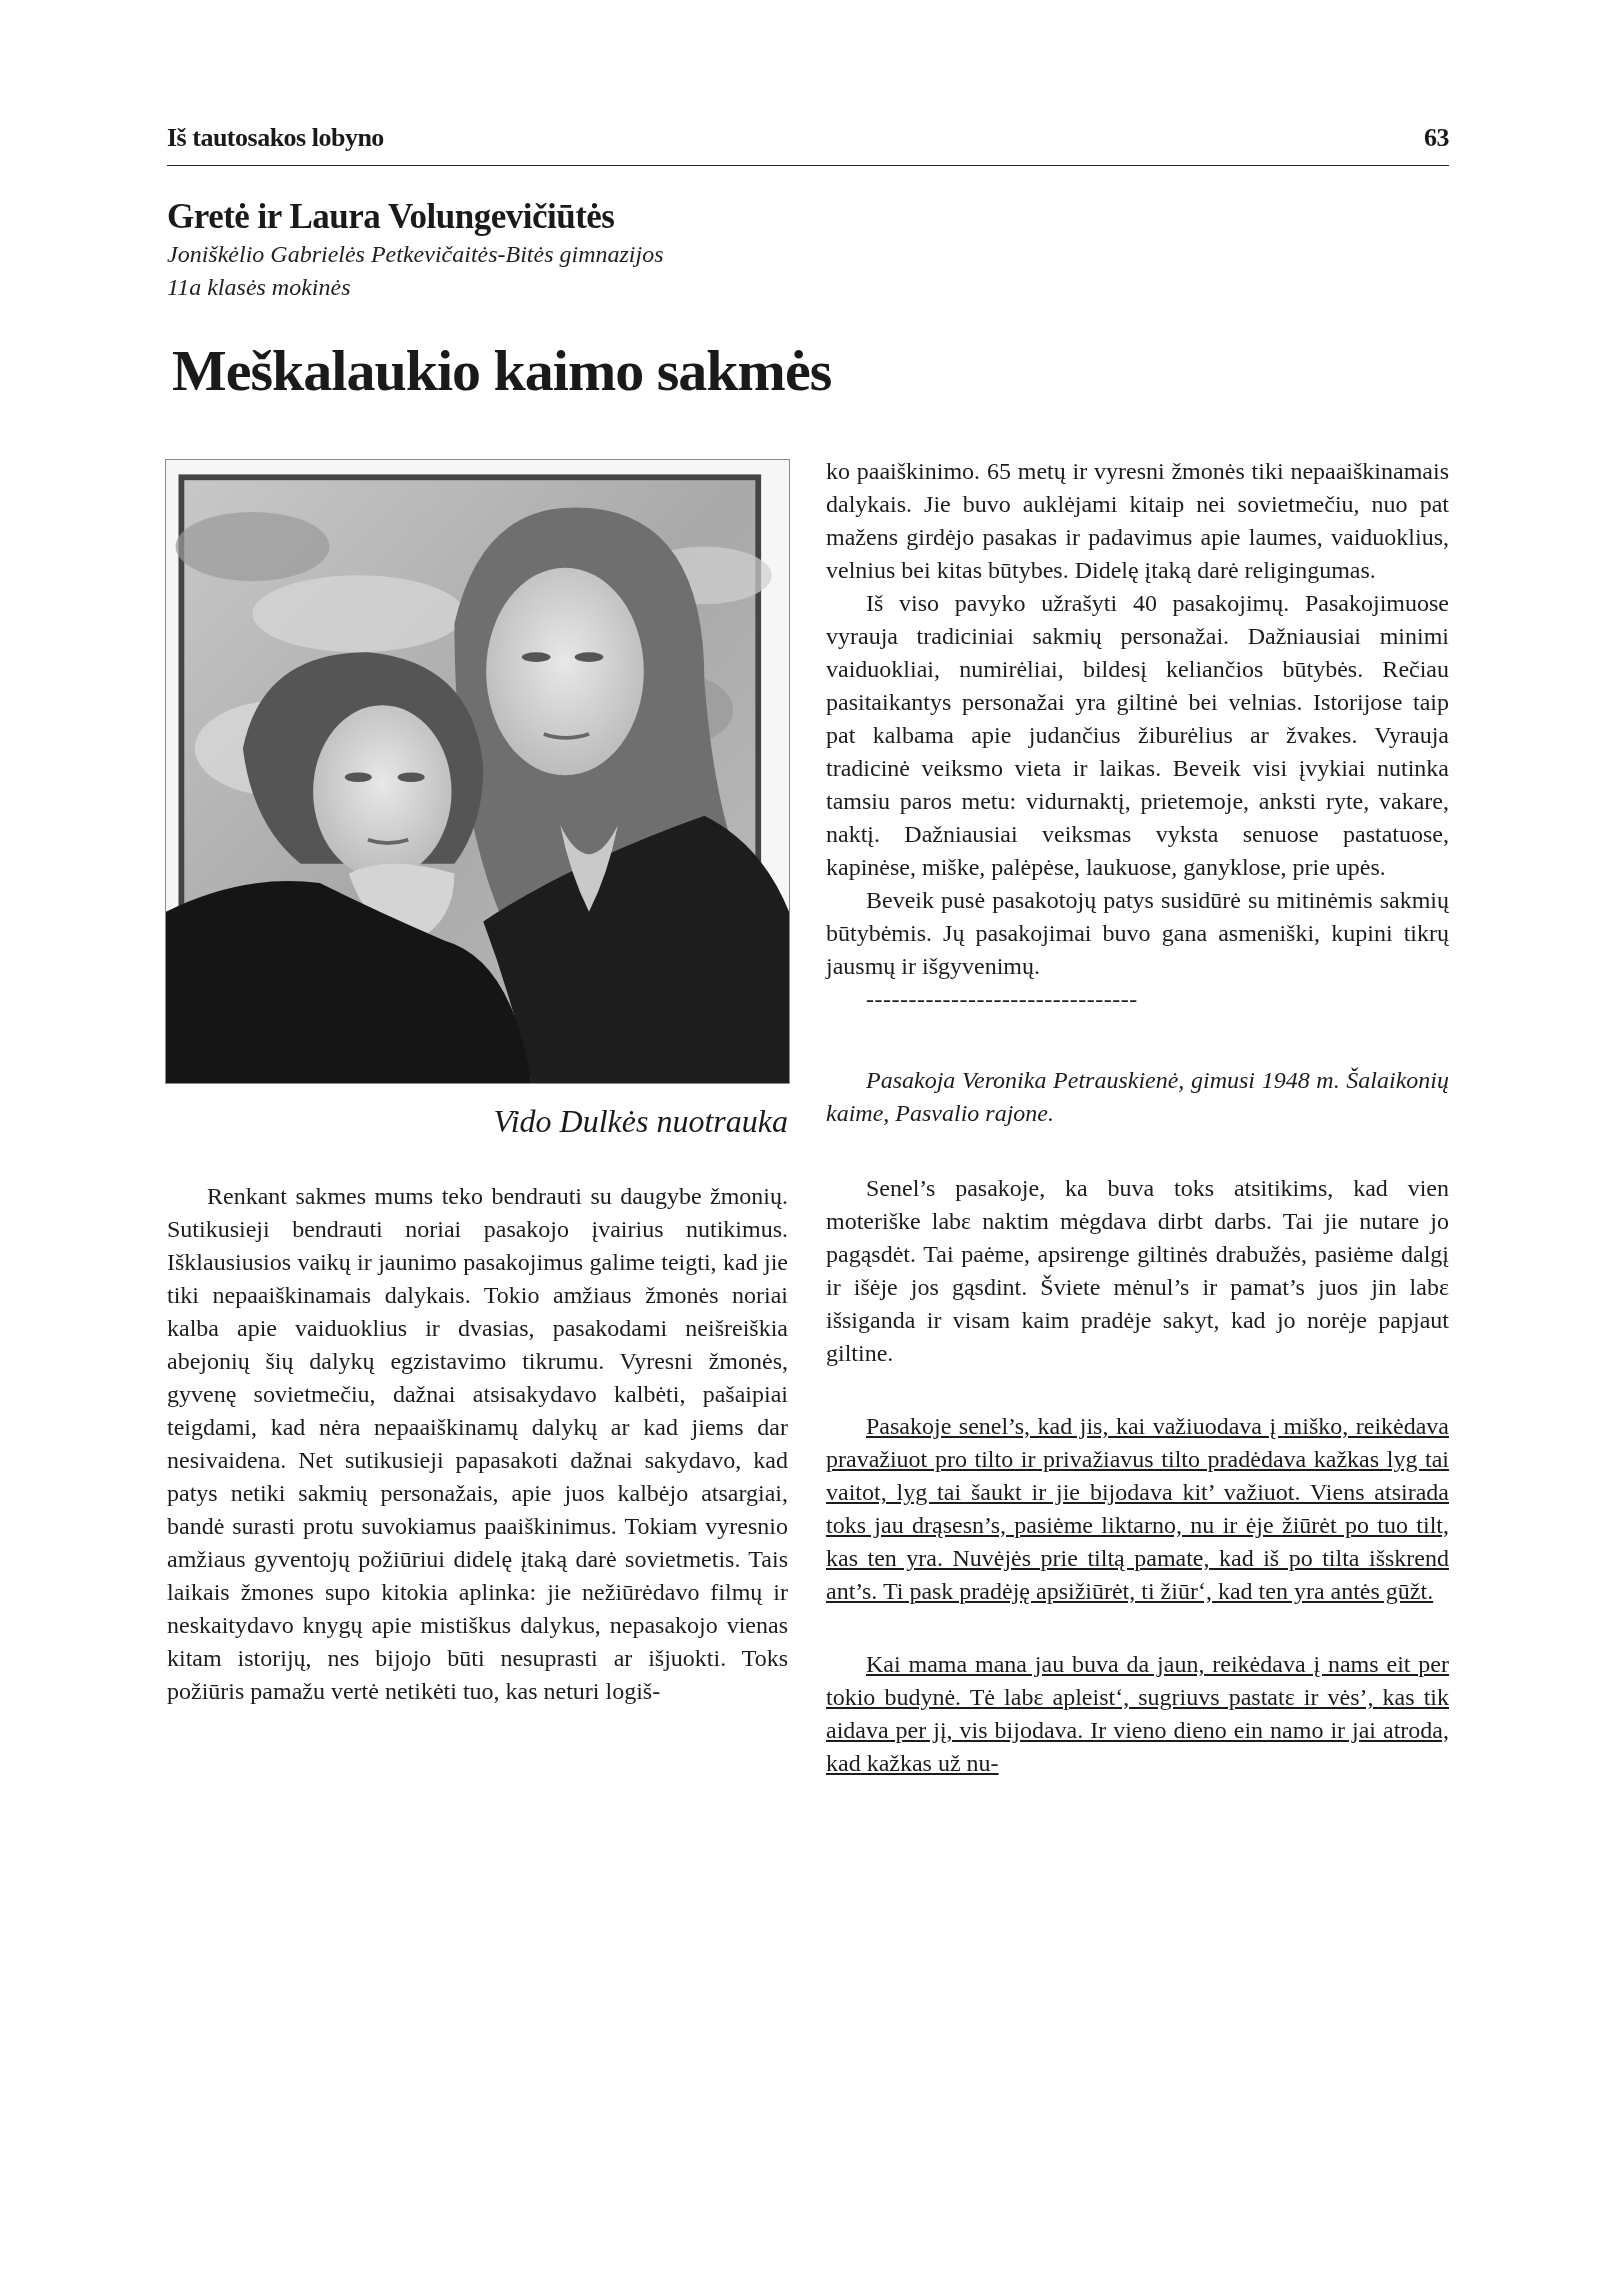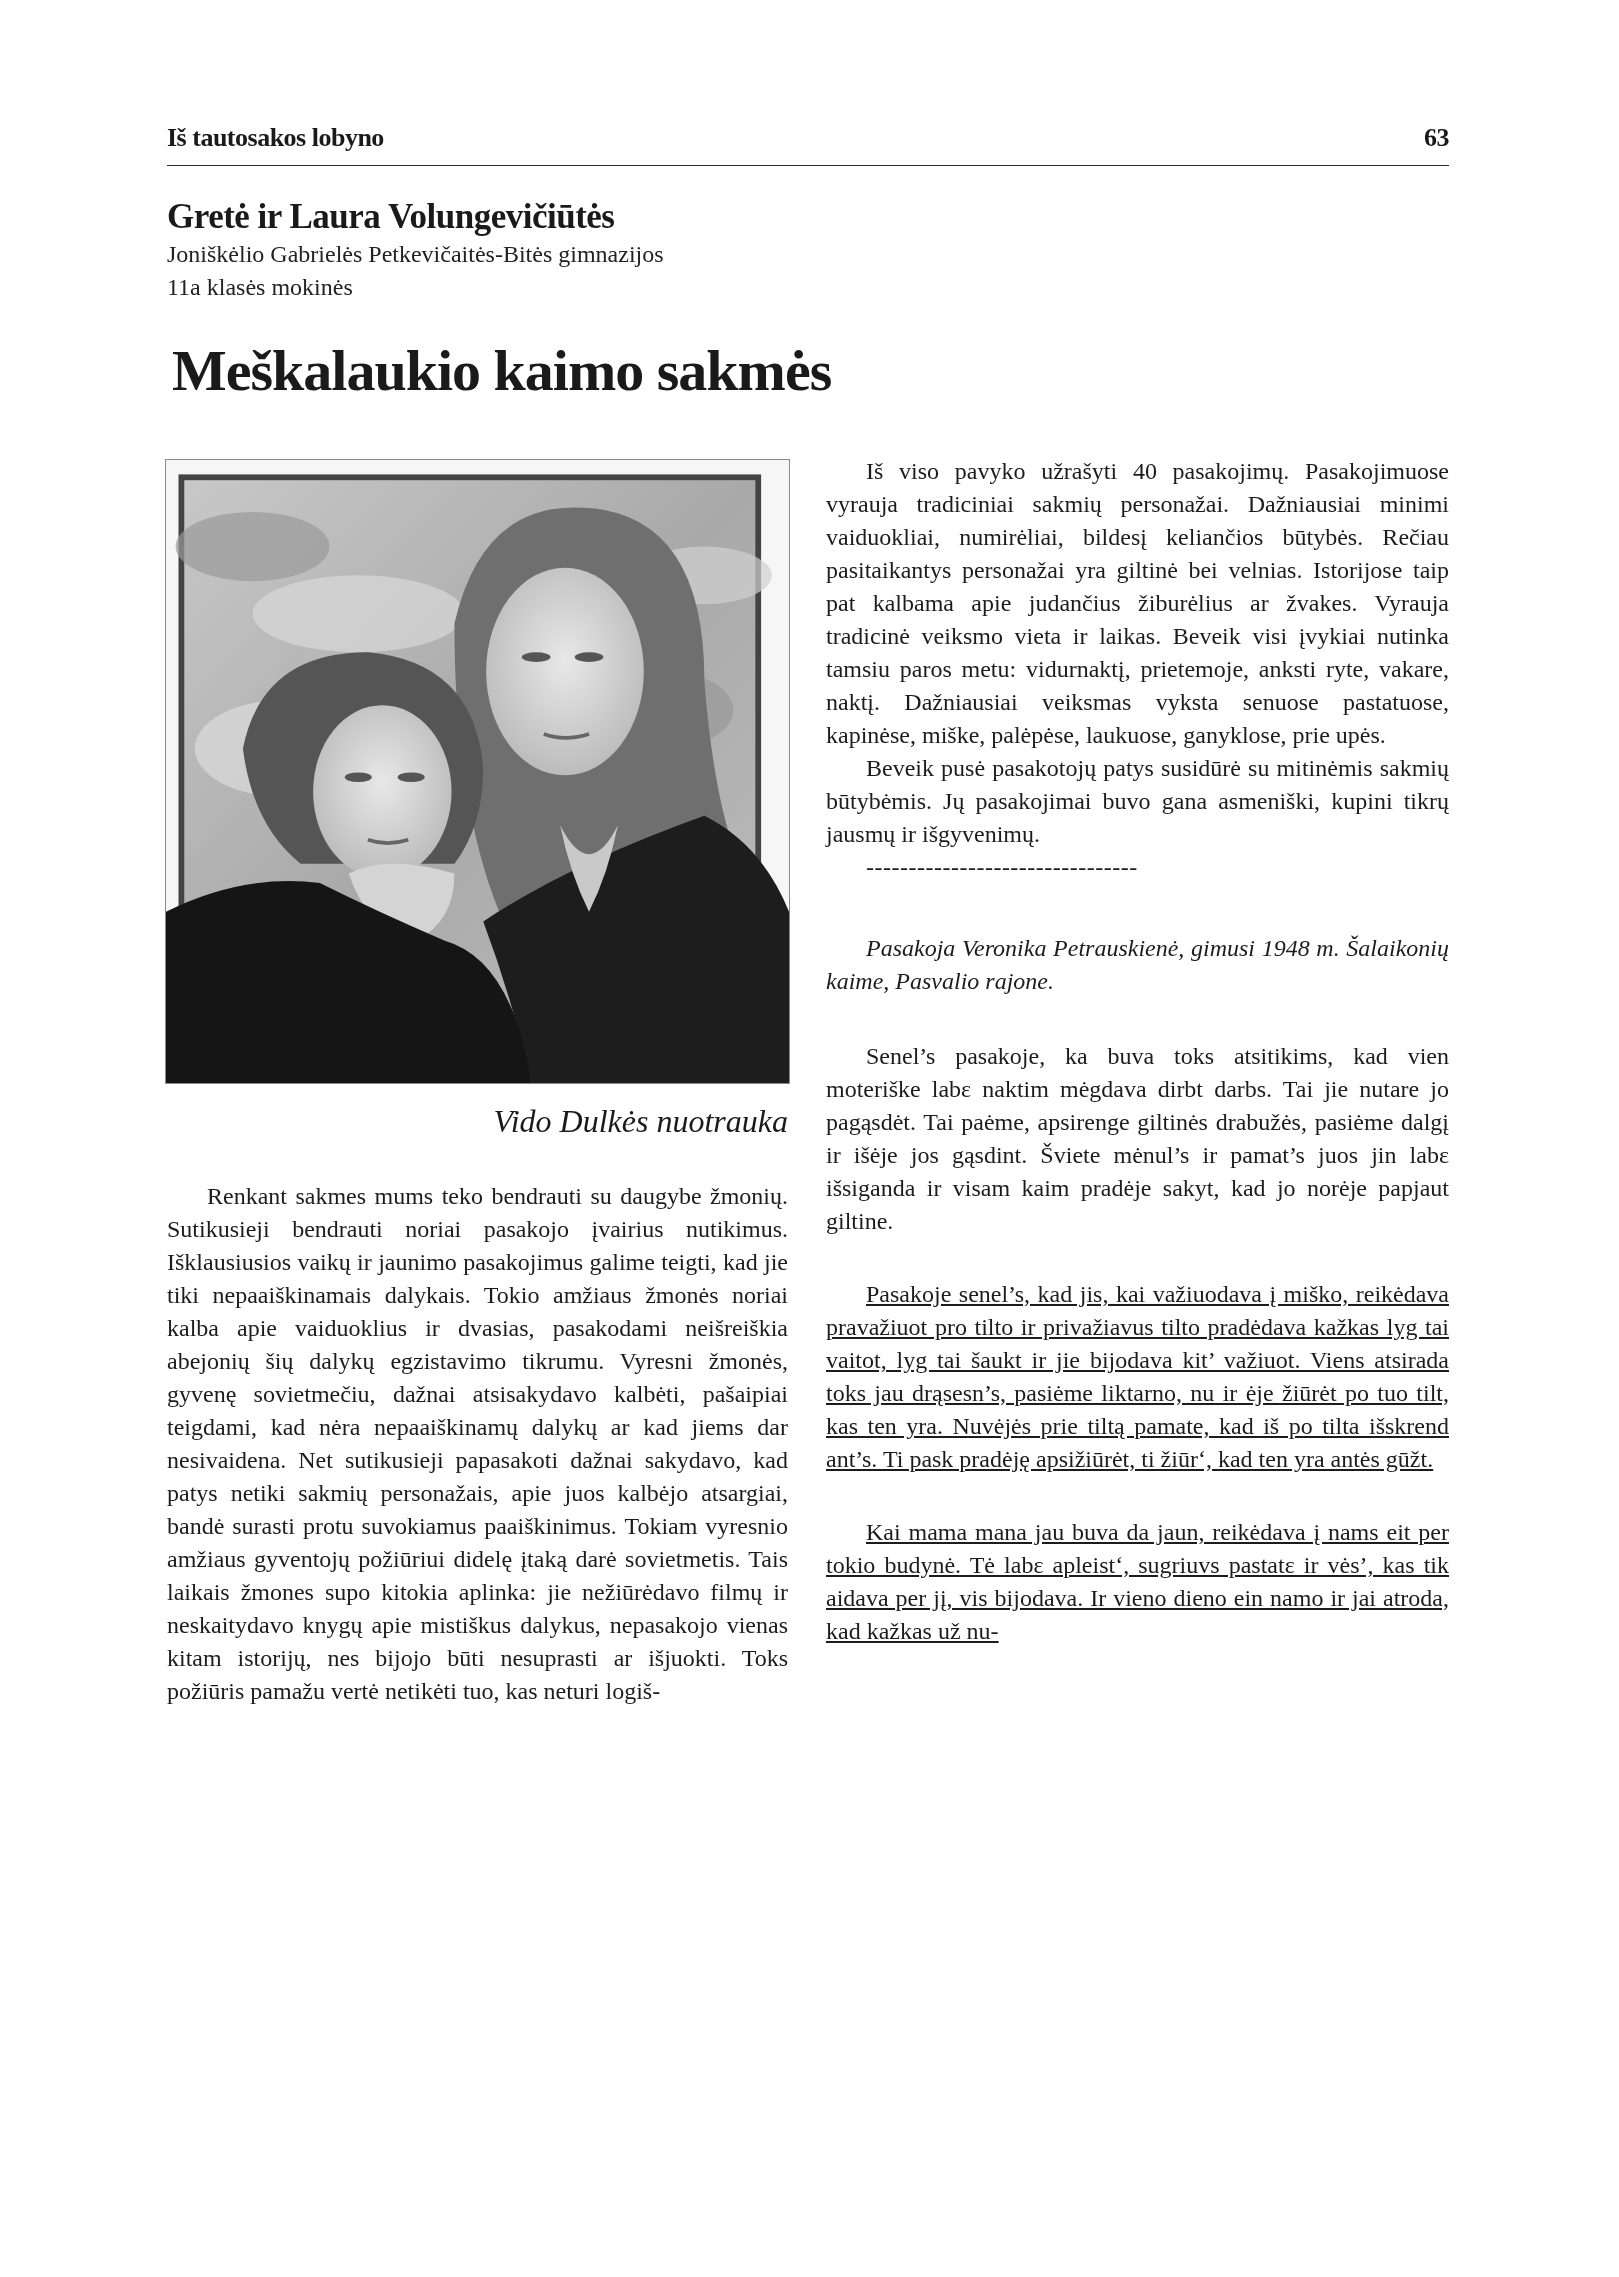--- a/index.html
+++ b/index.html
@@ -14,21 +14,21 @@
     }
     .running-rule {
       position: absolute; left: 167px; top: 165px; width: 1282px; height: 0;
       border-top: 1.9px solid #2a2a2a;
     }
     .author {
       position: absolute; left: 167px; top: 196px; font-weight: bold;
       font-size: 35px; letter-spacing: -0.5px; line-height: 42px;
     }
     .affil {
-      position: absolute; left: 167px; top: 238px; 
+      position: absolute; left: 167px; top: 238px; font-style: italic;
       font-size: 24px; line-height: 33px; color: #222;
     }
     .title {
       position: absolute; left: 165px; top: 329px; font-weight: bold;
       font-size: 58px; letter-spacing: -1px; line-height: 69px;
     }
     .photo {
       position: absolute; left: 165px; top: 459px; width: 623px; height: 623px;
       border: 1px solid #8a8a8a; background: #f2f2f2; overflow: hidden;
     }
@@ -112,20 +112,21 @@
   </svg>
 </div>
 
 <div class="caption">Vido Dulkės nuotrauka</div>
 
 <div class="col col-left">
   <p>Renkant sakmes mums teko bendrauti su daugybe žmonių. Sutikusieji bendrauti noriai pasakojo įvairius nutikimus. Išklausiusios vaikų ir jaunimo pasakojimus galime teigti, kad jie tiki nepaaiškinamais dalykais. Tokio amžiaus žmonės noriai kalba apie vaiduoklius ir dvasias, pasakodami neišreiškia abejonių šių dalykų egzistavimo tikrumu. Vyresni žmonės, gyvenę sovietmečiu, dažnai atsisakydavo kalbėti, pašaipiai teigdami, kad nėra nepaaiškinamų dalykų ar kad jiems dar nesivaidena. Net sutikusieji papasakoti dažnai sakydavo, kad patys netiki sakmių personažais, apie juos kalbėjo atsargiai, bandė surasti protu suvokiamus paaiškinimus. Tokiam vyresnio amžiaus gyventojų požiūriui didelę įtaką darė sovietmetis. Tais laikais žmones supo kitokia aplinka: jie nežiūrėdavo filmų ir neskaitydavo knygų apie mistiškus dalykus, nepasakojo vienas kitam istorijų, nes bijojo būti nesuprasti ar išjuokti. Toks požiūris pamažu vertė netikėti tuo, kas neturi logiš-</p>
 </div>
 
 <div class="col col-right">
+  <p class="noindent">ko paaiškinimo. 65 metų ir vyresni žmonės tiki nepaaiškinamais dalykais. Jie buvo auklėjami kitaip nei sovietmečiu, nuo pat mažens girdėjo pasakas ir padavimus apie laumes, vaiduoklius, velnius bei kitas būtybes. Didelę įtaką darė religingumas.</p>
   <p>Iš viso pavyko užrašyti 40 pasakojimų. Pasakojimuose vyrauja tradiciniai sakmių personažai. Dažniausiai minimi vaiduokliai, numirėliai, bildesį keliančios būtybės. Rečiau pasitaikantys personažai yra giltinė bei velnias. Istorijose taip pat kalbama apie judančius žiburėlius ar žvakes.  Vyrauja tradicinė veiksmo vieta ir laikas. Beveik visi įvykiai nutinka tamsiu paros metu: vidurnaktį, prietemoje, anksti ryte, vakare, naktį. Dažniausiai veiksmas vyksta senuose pastatuose, kapinėse, miške, palėpėse, laukuose, ganyklose, prie upės.</p>
   <p>Beveik pusė pasakotojų patys susidūrė su mitinėmis sakmių būtybėmis. Jų pasakojimai buvo gana asmeniški, kupini tikrų jausmų ir išgyvenimų.</p>
   <p class="divider">--------------------------------</p>
   <p class="italic gap1">Pasakoja Veronika Petrauskienė, gimusi 1948 m. Šalaikonių kaime, Pasvalio rajone.</p>
   <p class="gap2">Senel’s pasakoje, ka buva toks atsitikims, kad vien moteriške labɛ naktim mėgdava dirbt darbs. Tai jie nutare jo pagąsdėt. Tai paėme, apsirenge giltinės drabužės, pasiėme dalgį ir išėje jos gąsdint. Šviete mėnul’s ir pamat’s juos jin labɛ išsiganda ir visam kaim pradėje sakyt, kad jo norėje papjaut giltine.</p>
   <p class="gap3">Pasakoje senel’s, kad jis, kai važiuodava į miško, reikėdava pravažiuot pro tilto ir privažiavus tilto  pradėdava kažkas lyg tai vaitot, lyg tai šaukt ir jie bijodava kit’ važiuot. Viens atsirada toks jau drąsesn’s, pasiėme liktarno, nu ir ėje žiūrėt po tuo tilt, kas ten yra. Nuvėjės prie tiltą pamate, kad iš po tilta išskrend ant’s. Ti pask pradėję apsižiūrėt, ti žiūr‘, kad ten yra antės gūžt.</p>
   <p class="gap3">Kai mama mana  jau buva da jaun, reikėdava į nams eit per tokio budynė. Tė labɛ apleist‘, sugriuvs pastatɛ ir vės’, kas tik aidava per jį, vis bijodava. Ir vieno dieno ein namo ir jai atroda, kad kažkas už nu-</p>
 </div>
 
 

